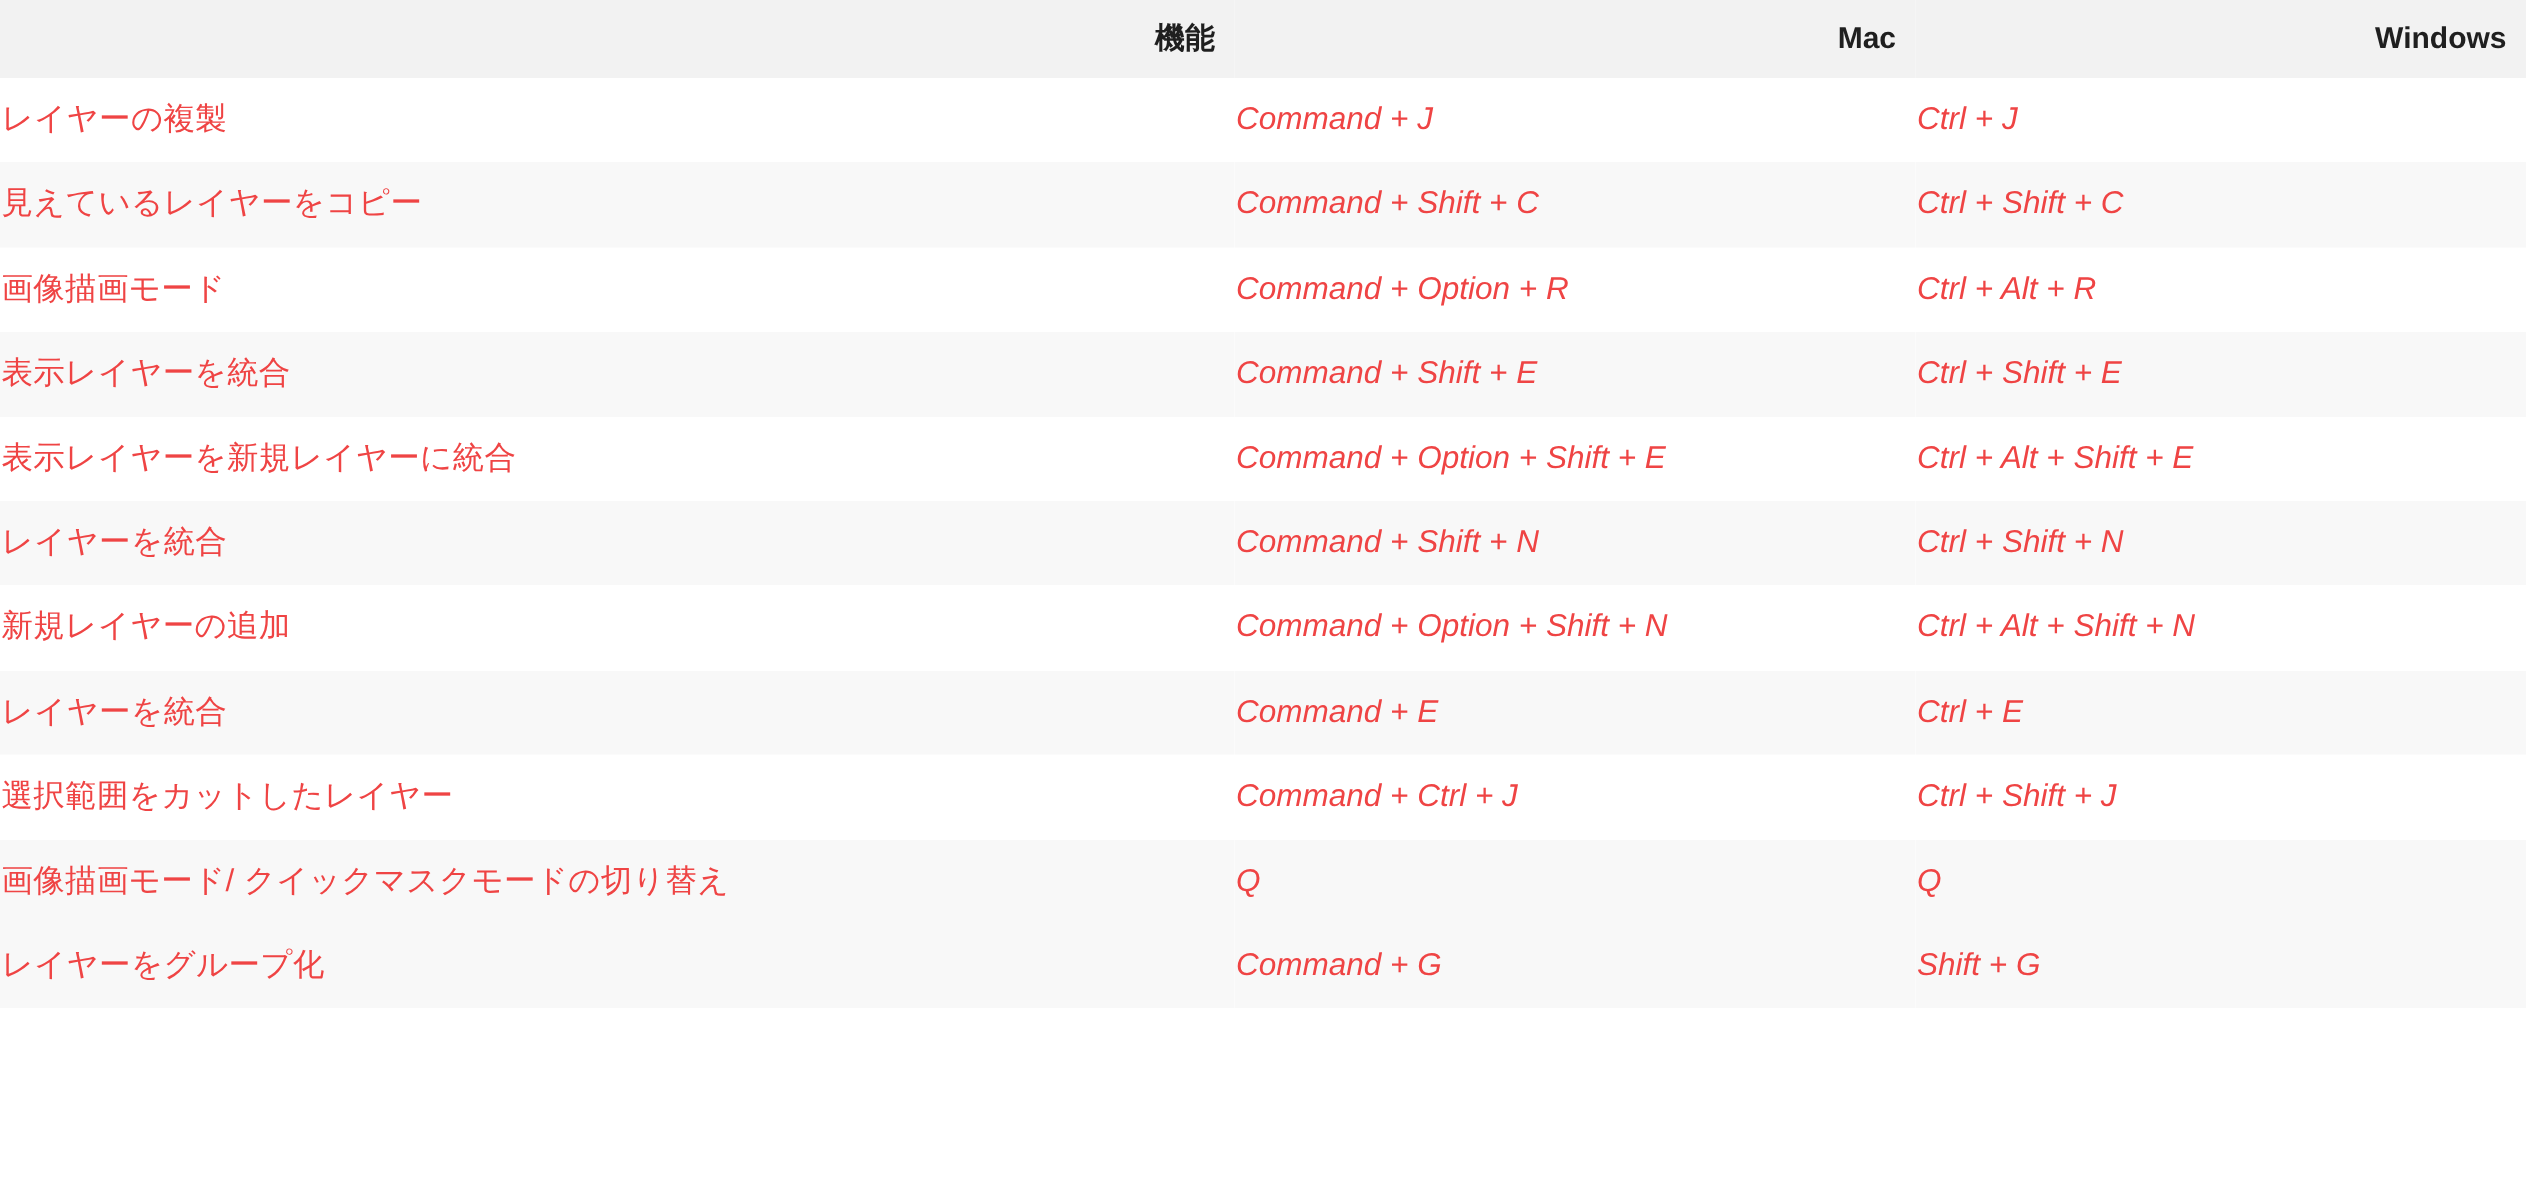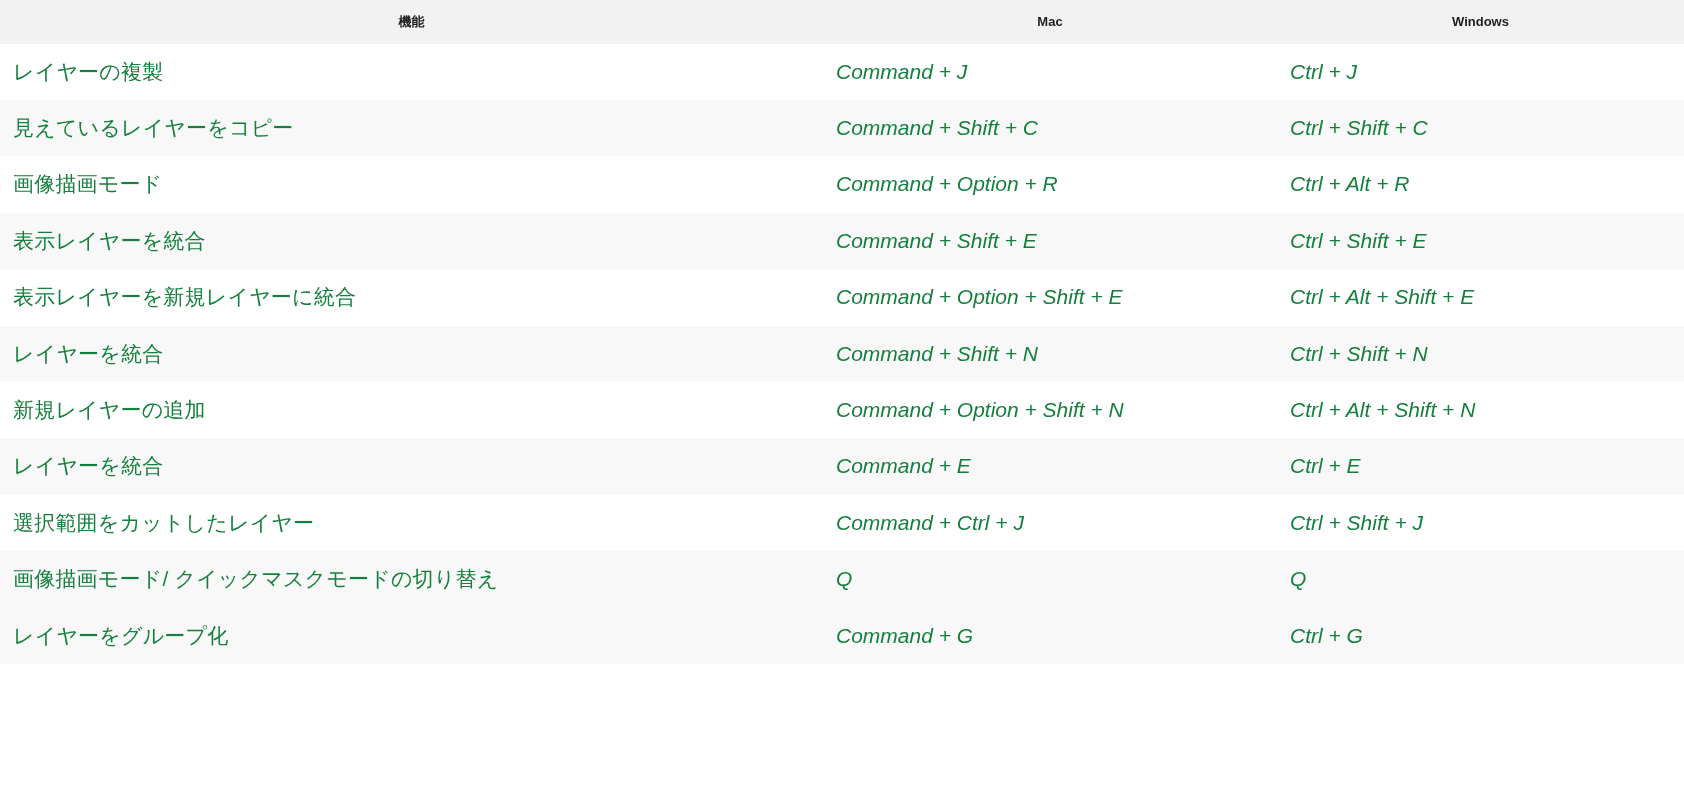--- a/index.html
+++ b/index.html
@@ -21,43 +21,43 @@
     table-layout: fixed;
   }
   .shortcut-table col.col-feature { width: 823px; }
   .shortcut-table col.col-mac { width: 454px; }
   .shortcut-table col.col-win { width: 407px; }
 
   .shortcut-table thead tr {
     background: #f2f2f2;
   }
   .shortcut-table th {
-    text-align: center;
+    text-align: right;
     font-weight: bold;
-    font-size: 13px;
+    font-size: 20px;
     line-height: 1.2;
     color: #1f1f1f;
     padding: 14px 13px 14px 13px;
     height: 30px;
     box-sizing: border-box;
     vertical-align: middle;
     white-space: nowrap;
   }
   .shortcut-table tbody tr {
     background: #ffffff;
     height: 56.4px;
   }
   .shortcut-table tbody tr.alt {
     background: #f8f8f8;
   }
   .shortcut-table td {
-    padding: 0 13px;
+    padding: 0 1px;
     font-size: 21px;
     line-height: 1.35;
-    color: #15803d;
+    color: #ef4444;
     vertical-align: middle;
     white-space: nowrap;
     overflow: hidden;
   }
   .cell-feature {
     letter-spacing: 0.2px;
   }
   .cell-mac, .cell-win {
     color: #3a3a3a;
     font-style: italic;
@@ -126,16 +126,16 @@
       <td class="cell-win">Ctrl + Shift + J</td>
     </tr>
     <tr class="alt">
       <td class="cell-feature">画像描画モード/ クイックマスクモードの切り替え</td>
       <td class="cell-mac">Q</td>
       <td class="cell-win">Q</td>
     </tr>
     <tr class="alt">
       <td class="cell-feature">レイヤーをグループ化</td>
       <td class="cell-mac">Command + G</td>
-      <td class="cell-win">Ctrl + G</td>
+      <td class="cell-win">Shift + G</td>
     </tr>
   </tbody>
 </table>
 
 </body></html>

